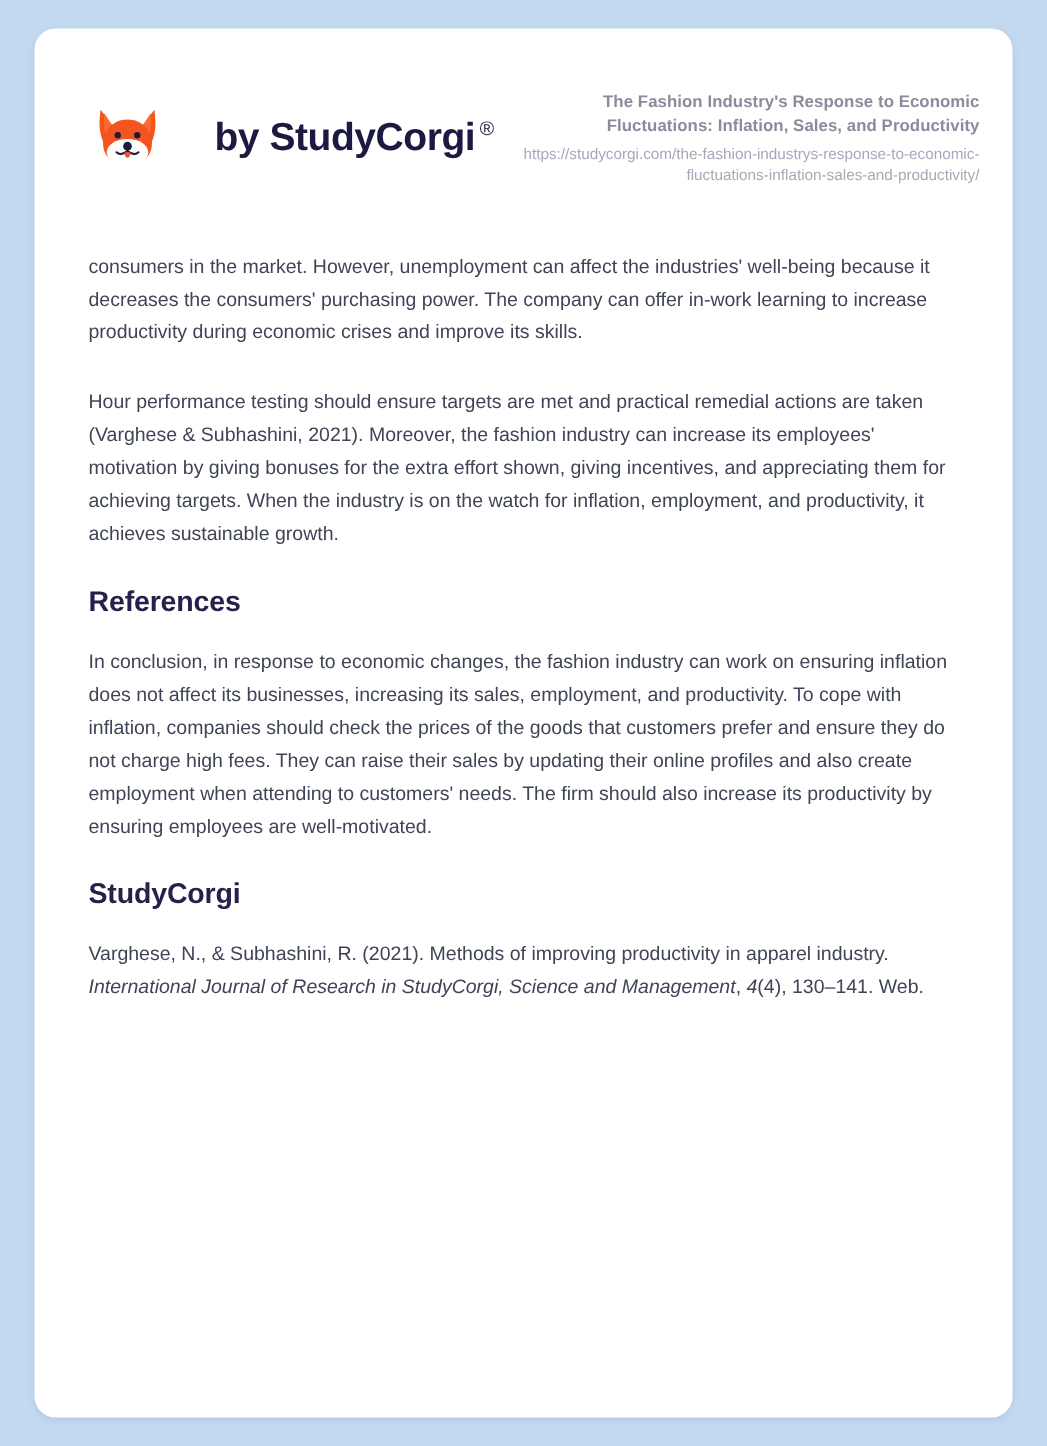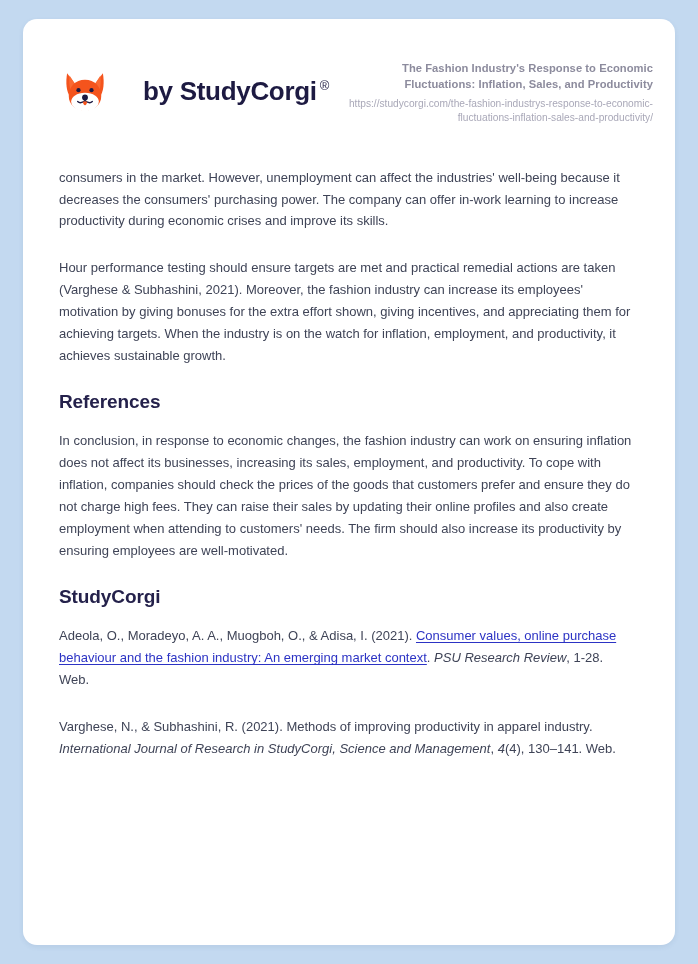--- a/index.html
+++ b/index.html
@@ -148,19 +148,18 @@
   <div class="doc-body">
 
     <p>consumers in the market. However, unemployment can affect the industries' well-being because it decreases the consumers' purchasing power. The company can offer in-work learning to increase productivity during economic crises and improve its skills.</p>
     <p>Hour performance testing should ensure targets are met and practical remedial actions are taken (Varghese &amp; Subhashini, 2021). Moreover, the fashion industry can increase its employees' motivation by giving bonuses for the extra effort shown, giving incentives, and appreciating them for achieving targets. When the industry is on the watch for inflation, employment, and productivity, it achieves sustainable growth.</p>
 
     <h2 class="section-conclusion">References</h2>
     <p>In conclusion, in response to economic changes, the fashion industry can work on ensuring inflation does not affect its businesses, increasing its sales, employment, and productivity. To cope with inflation, companies should check the prices of the goods that customers prefer and ensure they do not charge high fees. They can raise their sales by updating their online profiles and also create employment when attending to customers' needs. The firm should also increase its productivity by ensuring employees are well-motivated.</p>
 
     <h2 class="section-references">StudyCorgi</h2>
 
-    <p class="ref-entry"><span>Adeola, O., Moradeyo, A. A., Muogboh, O., &amp; Adisa, I. (2021). </span><a class="ref-link" href="#">Consumer values, online purchase behaviour and the fashion industry: An emerging market context</a><span>. </span><em>PSU Research Review</em><span>, 1-28. Web.</span></p>
 
     <p class="ref-entry"><span>Varghese, N., &amp; Subhashini, R. (2021). Methods of improving productivity in apparel industry. </span><em>International Journal of Research in StudyCorgi, Science and Management</em><span>, </span><em>4</em><span>(4), 130–141. Web.</span></p>
 
   </div>
 
 </div>
 
 </body></html>

